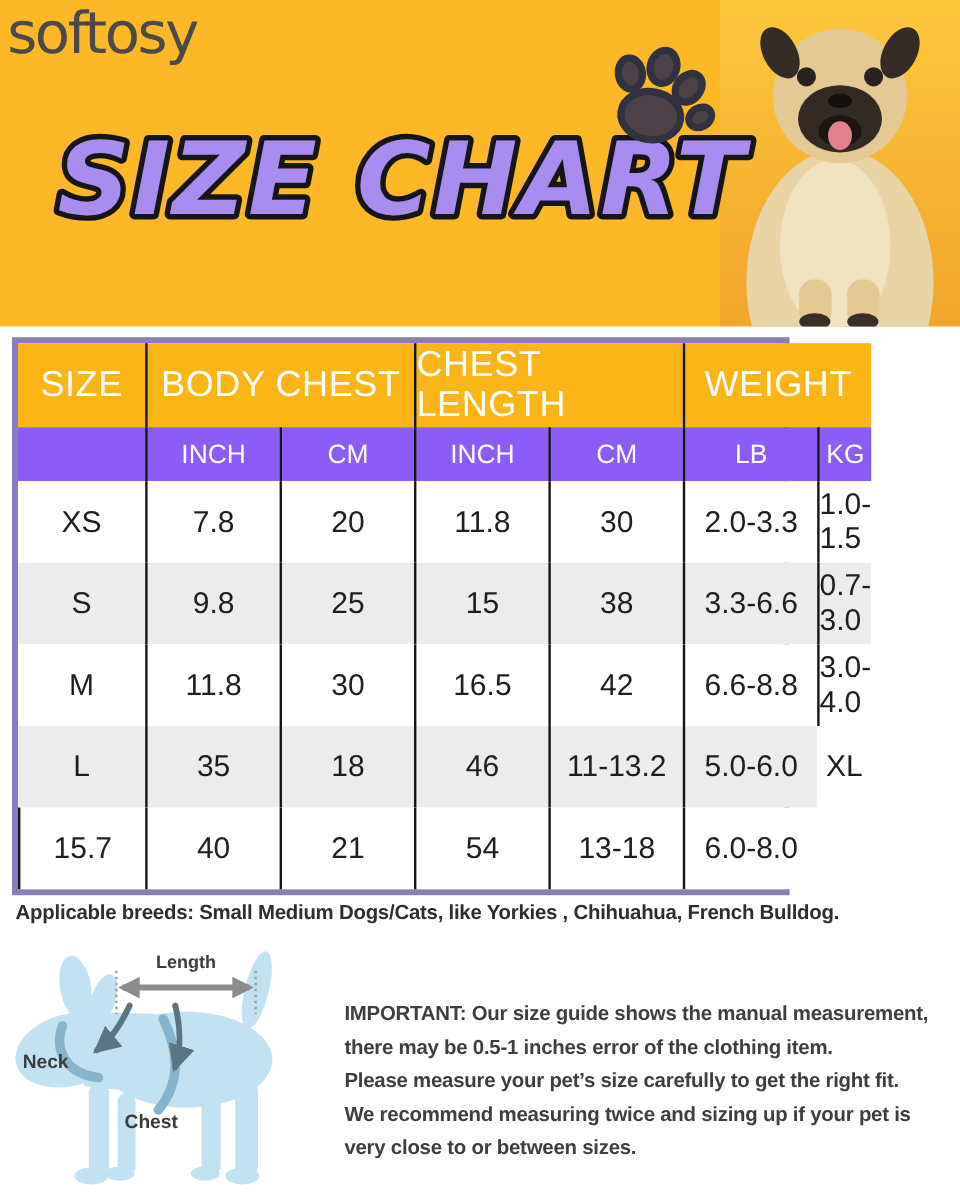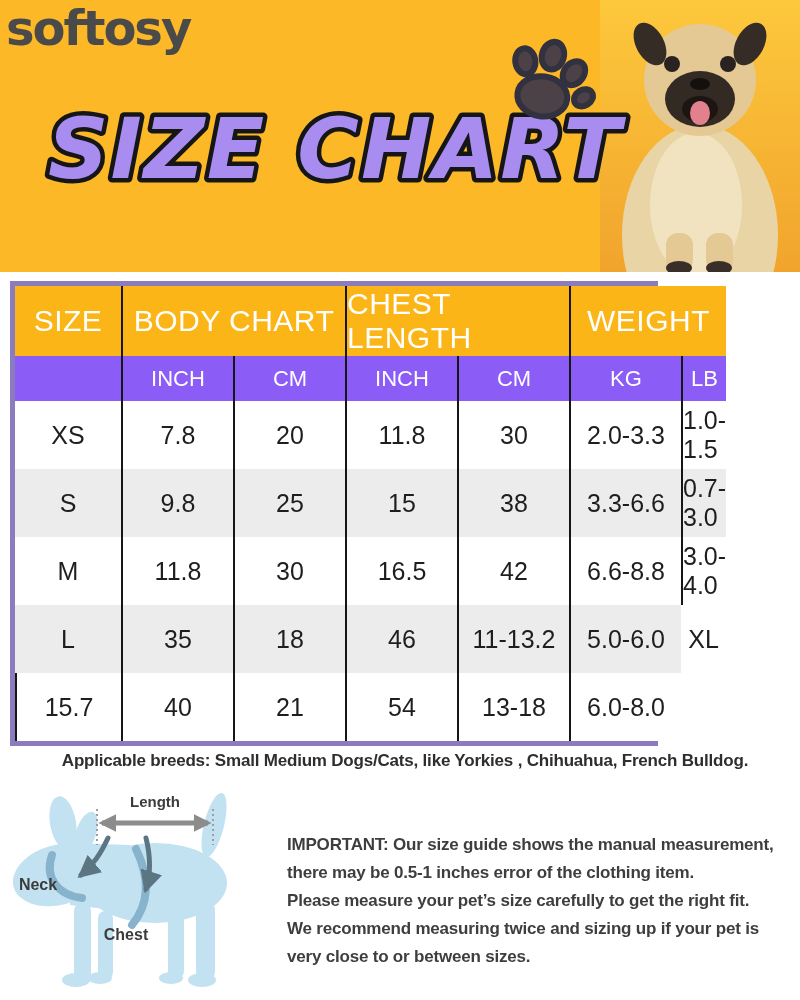--- a/index.html
+++ b/index.html
@@ -9,21 +9,21 @@
     font-family:"Liberation Sans", sans-serif;
   }
 
   
   .banner {
     position:absolute; left:0; top:0; width:800px; height:272px;
     background:#FCB826;
   }
   .logo {
     position:absolute; left:6px; top:0px;
-    font-size:48px; font-weight:bold; color:#4A4A4A; letter-spacing:-2px;
+    font-size:48px; font-weight:normal; color:#4A4A4A; letter-spacing:-2px;
     font-family:"DejaVu Sans", sans-serif;
   }
   .title-svg { position:absolute; left:34px; top:94px; overflow:visible; }
   .title-svg text {
     font-family:"DejaVu Sans", sans-serif;
     font-weight:bold; font-style:italic; font-size:84px; letter-spacing:2px;
     fill:#A88CF0; stroke:#161616; stroke-width:9px;
     paint-order:stroke; stroke-linejoin:round;
   }
   .paw-svg { position:absolute; left:500px; top:36px; }
@@ -50,21 +50,21 @@
   .cell {
     height:68px; font-size:25px; color:#1E1E1E; background:#ffffff;
   }
   .alt { background:#ECECEC; }
   .bl { border-left:2px solid #161616; }
   .span2 { grid-column:span 2; }
 
   
   .breeds {
     position:absolute; left:13px; top:751px; width:784px;
-    font-weight:bold; font-size:17px; color:#2E2E2E; letter-spacing:-0.2px;text-align:center;
+    font-weight:bold; font-size:17px; color:#2E2E2E; letter-spacing:-0.2px;
   }
   .important {
     position:absolute; left:287px; top:831px; width:515px;
     font-weight:bold; font-size:17px; line-height:1.64; color:#3E3E3E;
     white-space:pre-line; letter-spacing:-0.2px;
   }
 
   
   .diagram-svg { position:absolute; left:0px; top:783px; }
   .diagram-svg text {
@@ -117,31 +117,31 @@
       <ellipse cx="70" cy="31" rx="10" ry="13" transform="rotate(22 70 31)"></ellipse>
       <ellipse cx="86" cy="52" rx="8" ry="10" transform="rotate(42 86 52)"></ellipse>
       <ellipse cx="46" cy="62" rx="25" ry="20" transform="rotate(-8 46 62)"></ellipse>
     </g>
   </svg>
 </div>
 
 <div class="size-table">
 
   <div class="grp">SIZE</div>
-  <div class="grp span2 bl">BODY CHART</div>
+  <div class="grp span2 bl">BODY CHEST</div>
   <div class="grp span2 bl">CHEST LENGTH</div>
   <div class="grp span2 bl">WEIGHT</div>
 
   <div class="sub"></div>
   <div class="sub bl">INCH</div>
   <div class="sub bl">CM</div>
   <div class="sub bl">INCH</div>
   <div class="sub bl">CM</div>
+  <div class="sub bl">LB</div>
   <div class="sub bl">KG</div>
-  <div class="sub bl">LB</div>
 
   <div class="cell">XS</div>
   <div class="cell bl">7.8</div>
   <div class="cell bl">20</div>
   <div class="cell bl">11.8</div>
   <div class="cell bl">30</div>
   <div class="cell bl">2.0-3.3</div>
   <div class="cell bl">1.0-1.5</div>
 
   <div class="cell alt">S</div>

